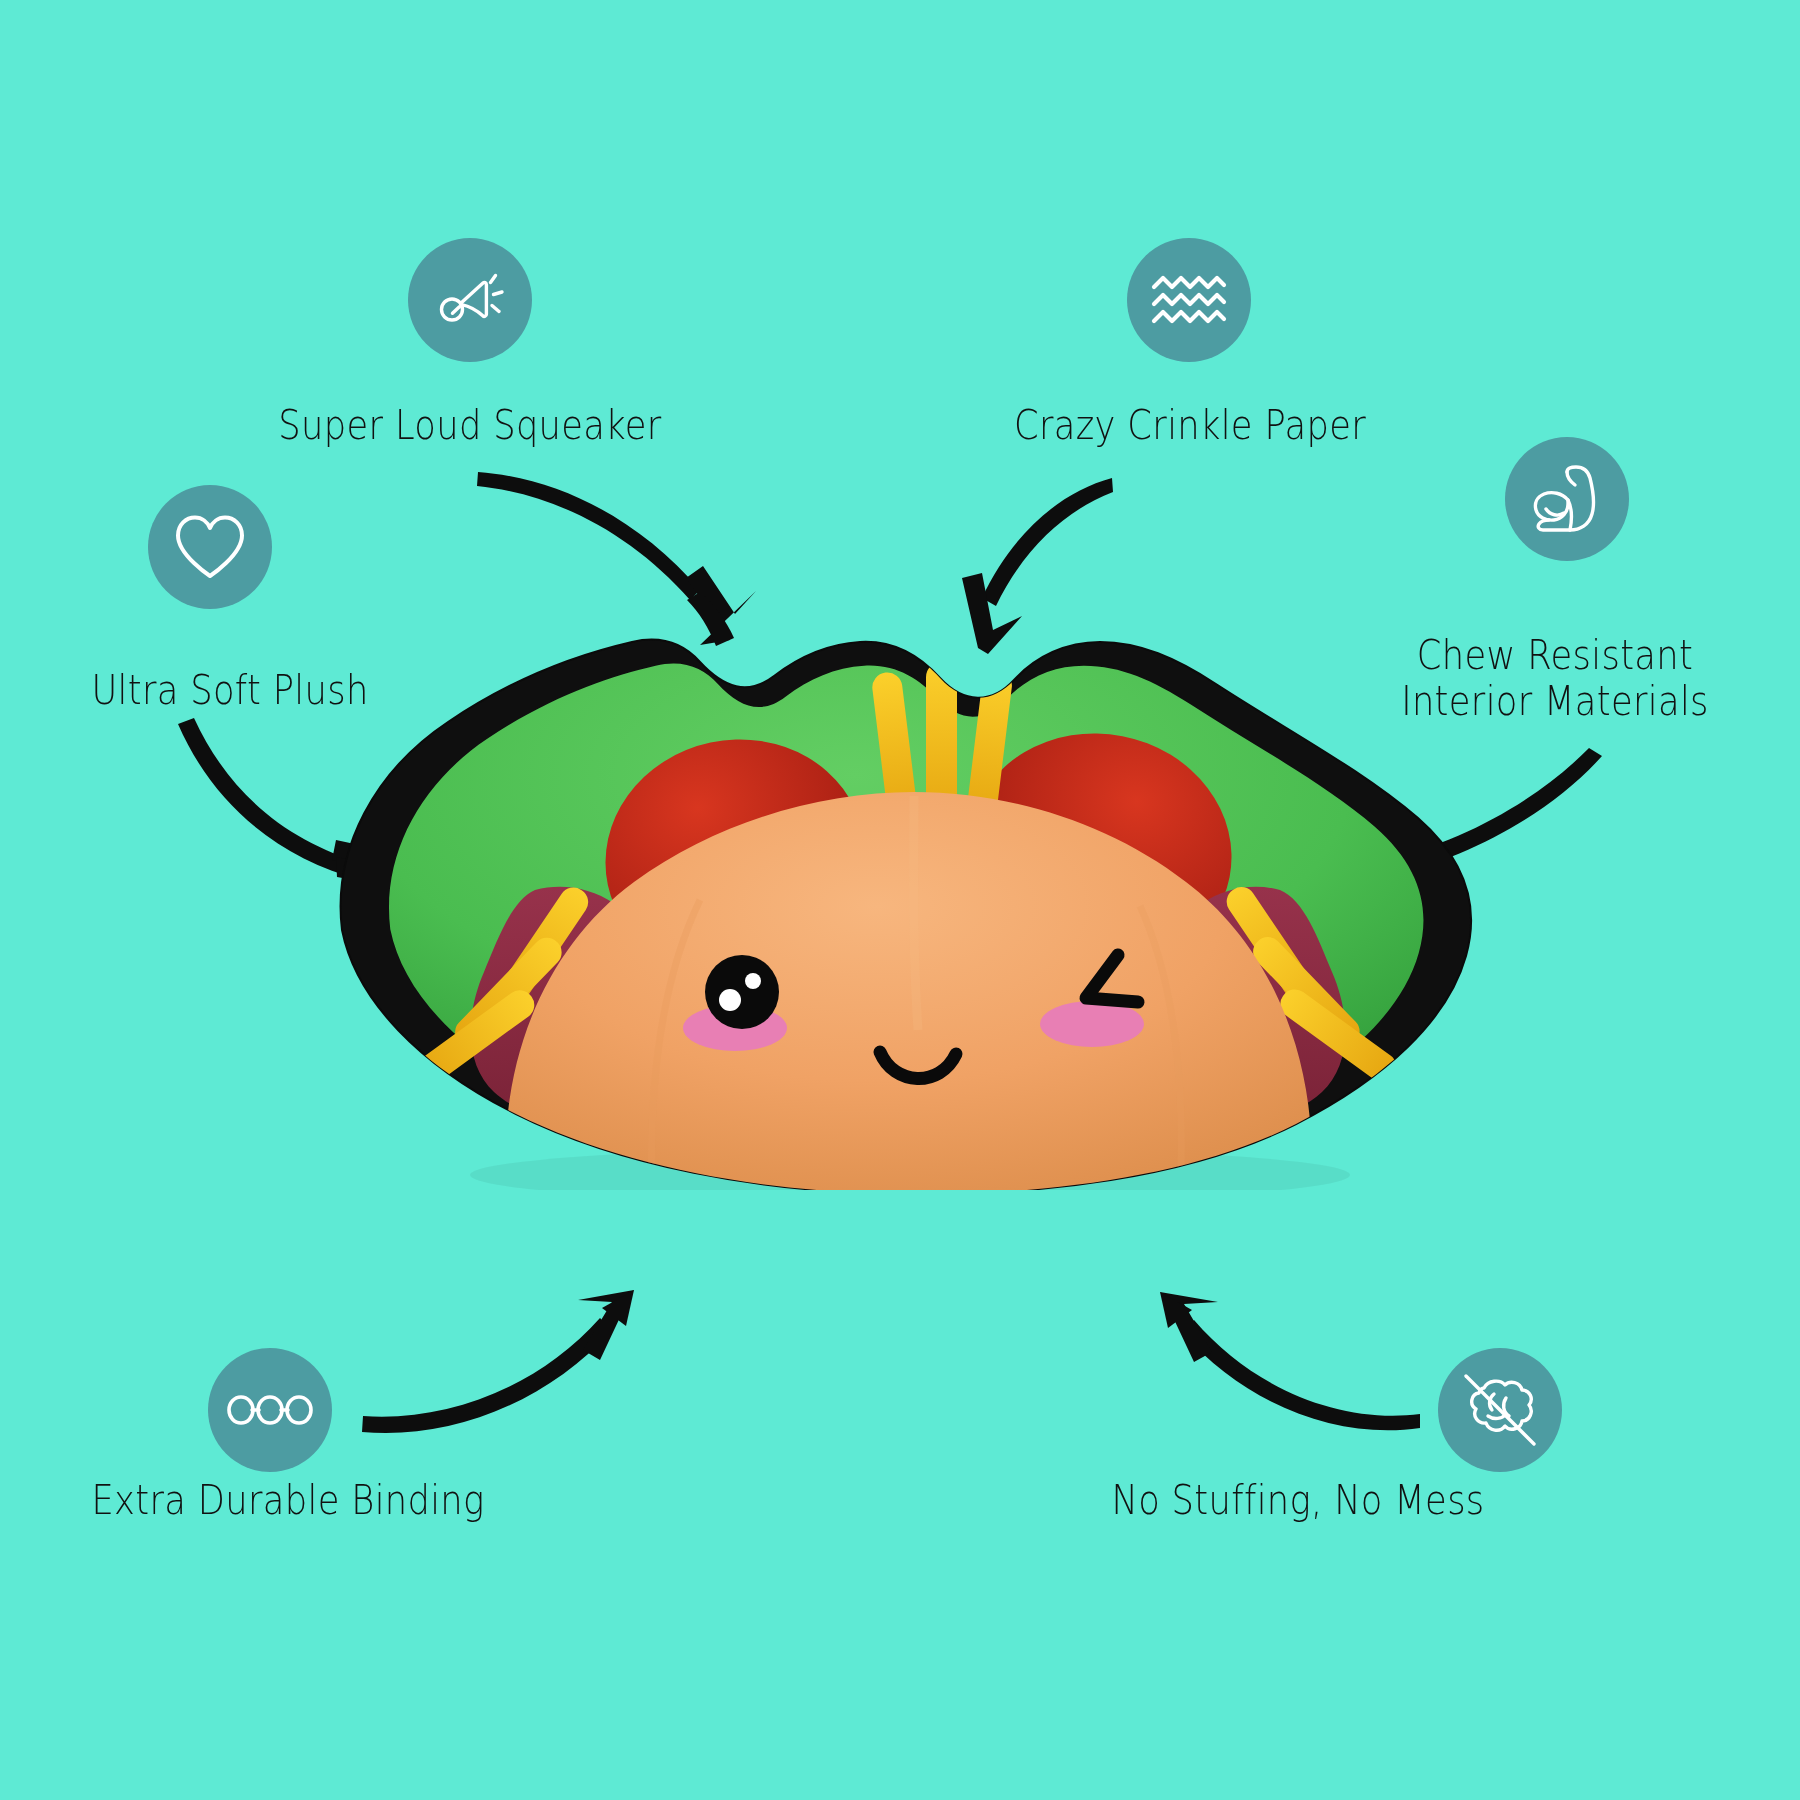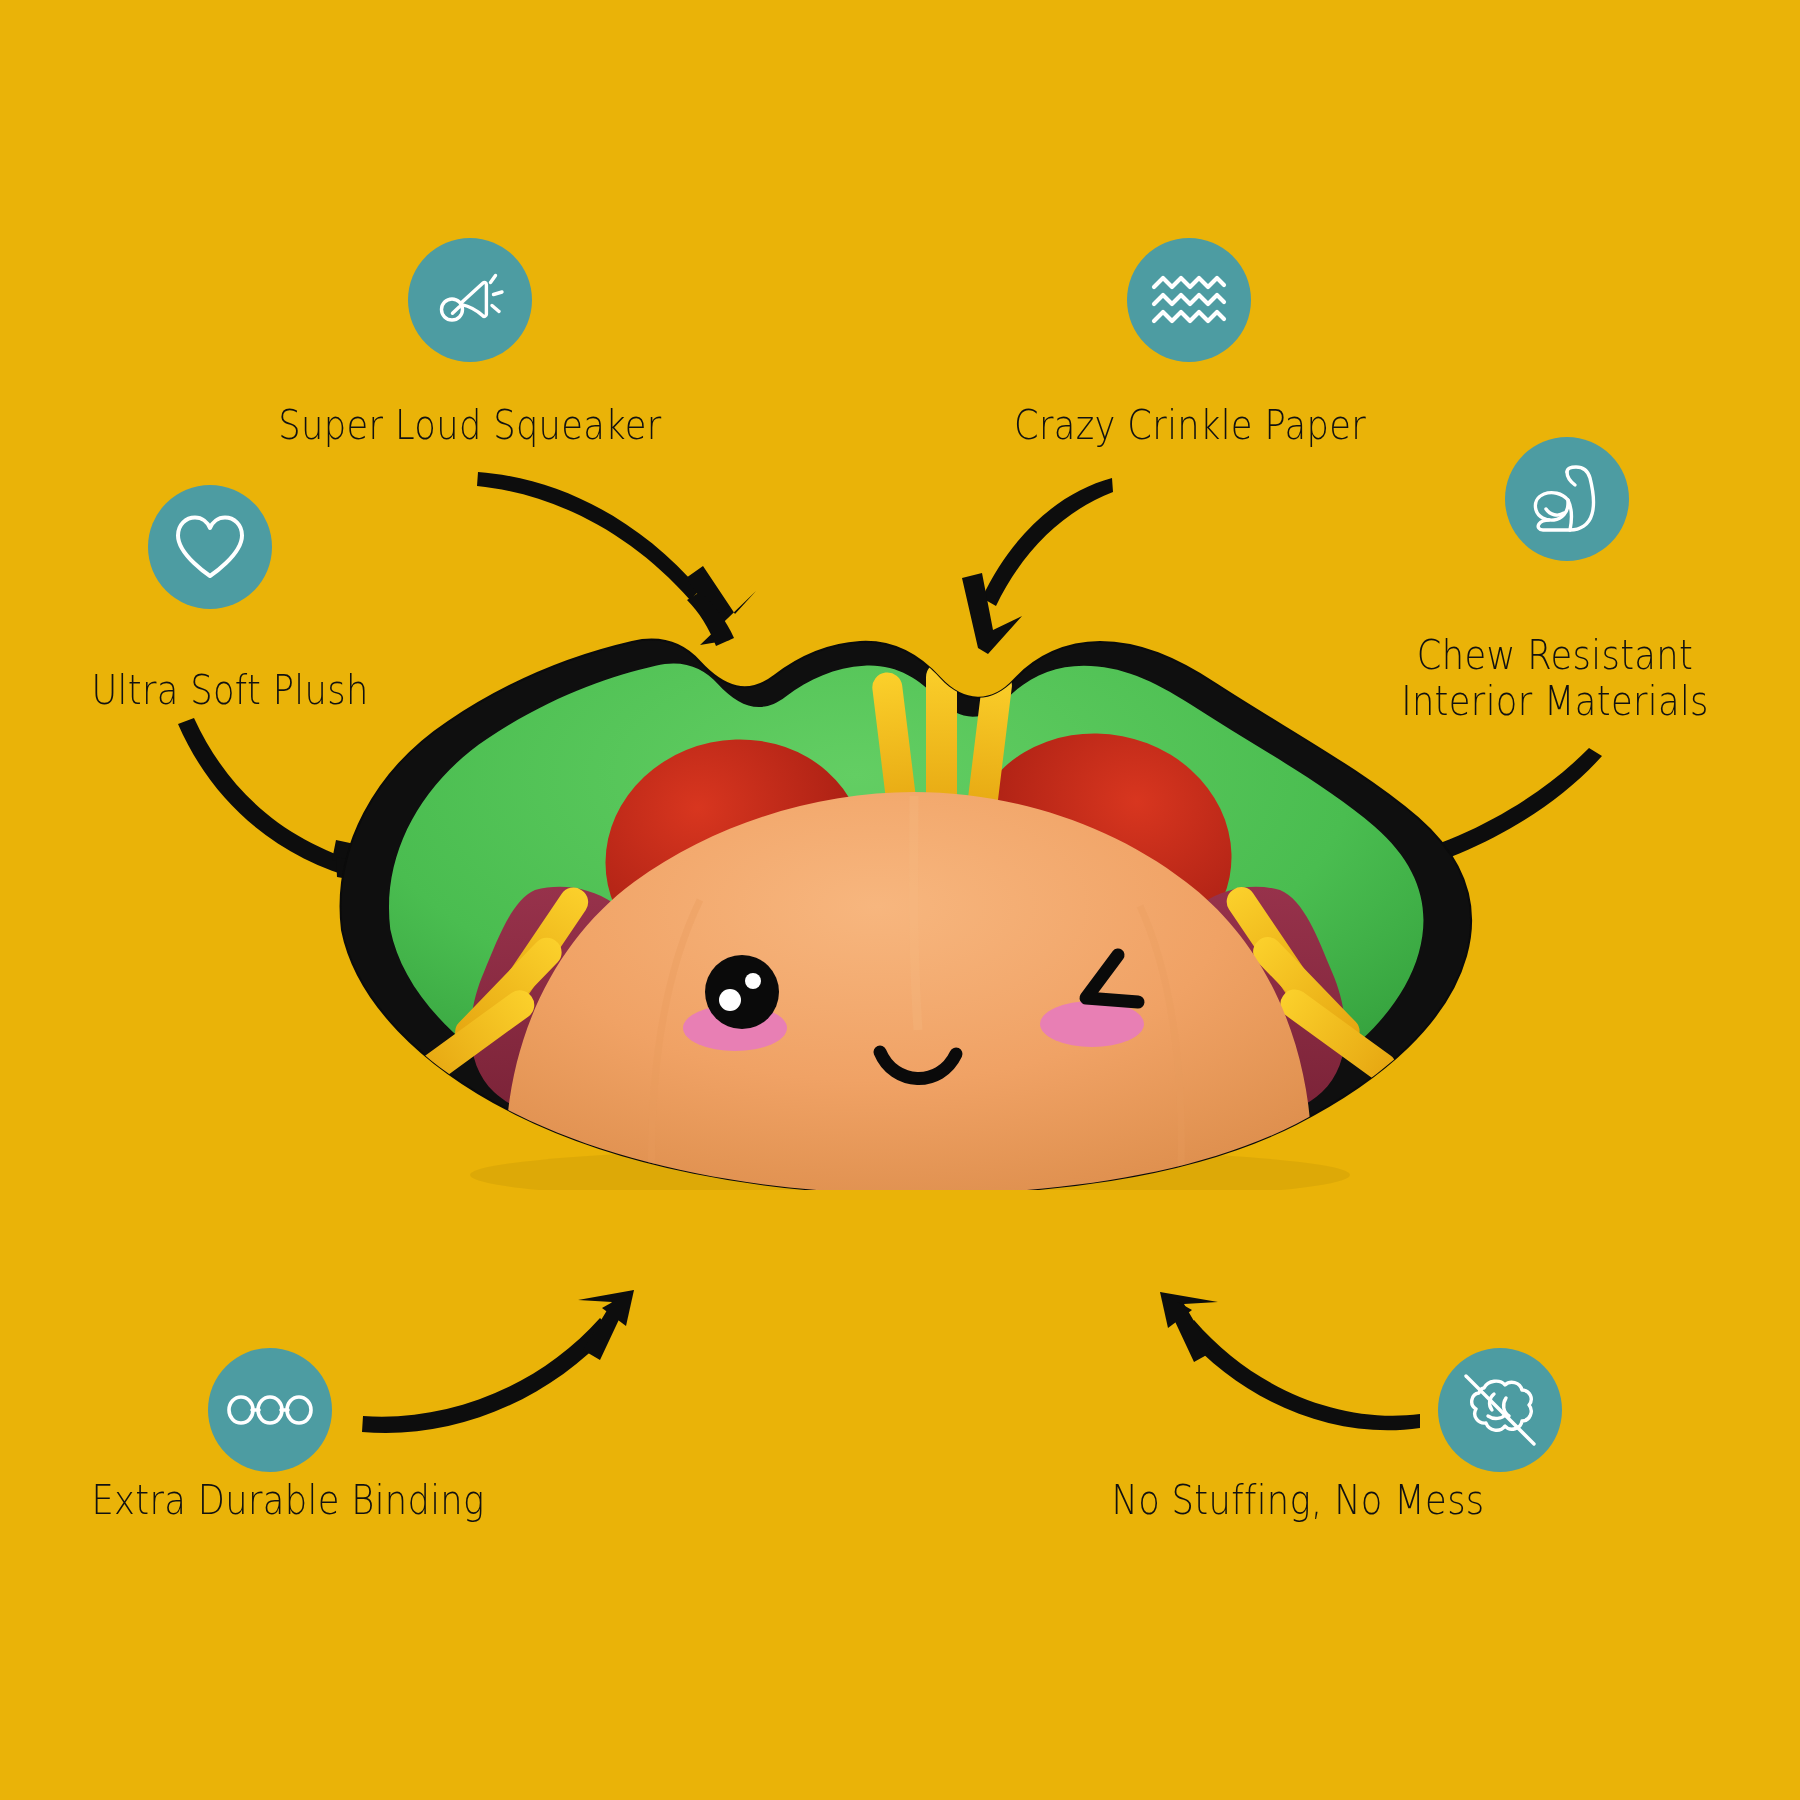--- a/index.html
+++ b/index.html
@@ -5,21 +5,21 @@
   * { margin:0; padding:0; box-sizing:border-box; }
   html, body {
     width:1800px; height:1800px;
     background:#ffffff;
     font-family:"Liberation Sans", sans-serif;
     overflow:hidden;
   }
   #stage {
     position:relative;
     width:1800px; height:1800px;
-    background:#eab308;
+    background:#5eead4;
   }
 
   
   .badge {
     position:absolute;
     border-radius:50%;
     display:flex;
     align-items:center;
     justify-content:center;
   }

